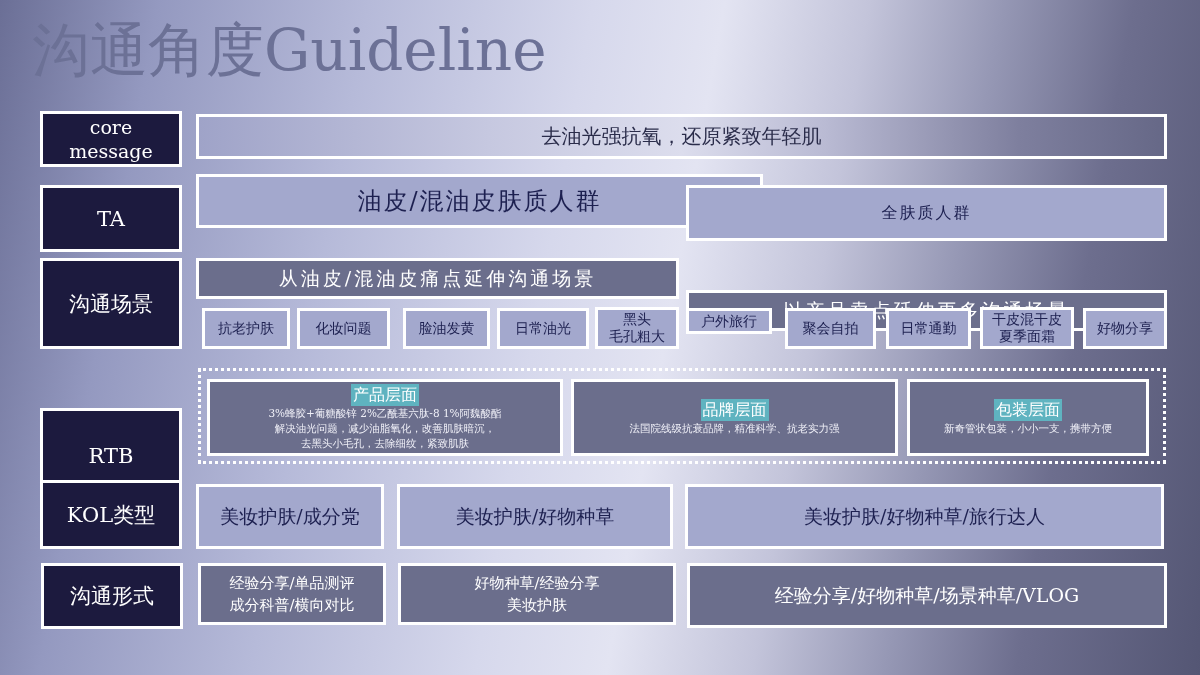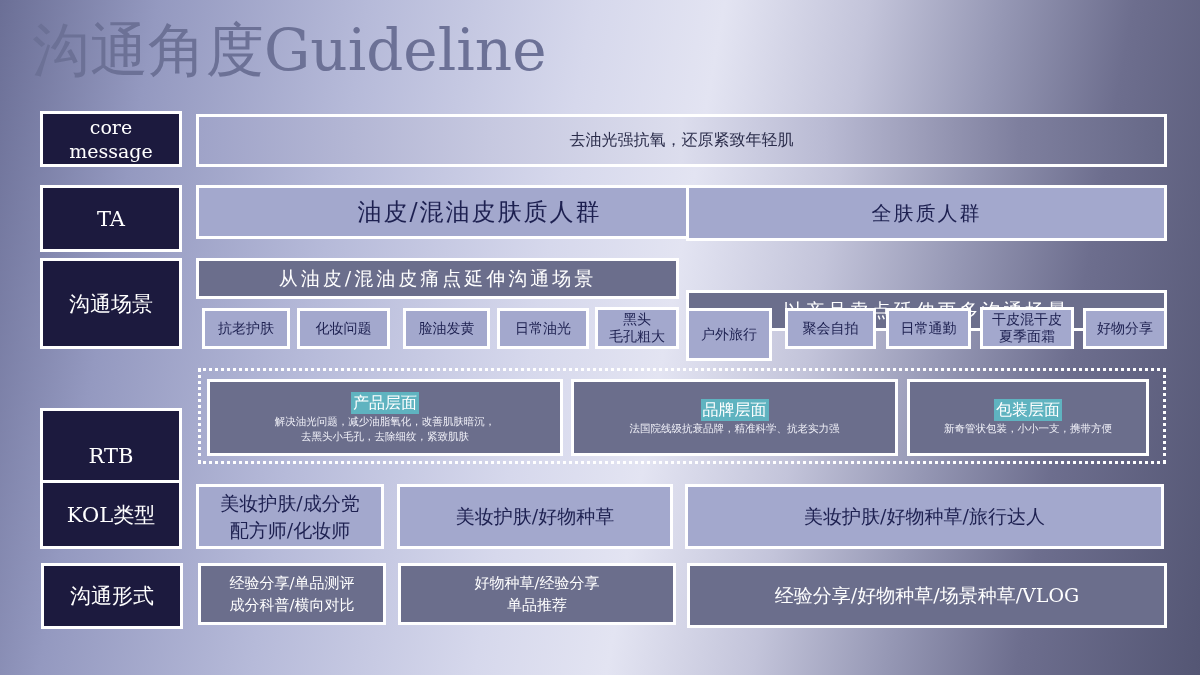--- a/index.html
+++ b/index.html
@@ -51,31 +51,31 @@
   </style>
 </head>
 <body>
 
 <div class="title">沟通角度Guideline</div>
 
 <div class="box label" style="left:40px; top:111px; width:142px; height:56px; flex-direction:column; font-size:19px; line-height:24px;">
   <span>core</span>
   <span>message</span>
 </div>
-<div class="box core" style="left:196px; top:114px; width:971px; height:53px; font-size:16px;">
+<div class="box core" style="left:196px; top:114px; width:971px; height:45px; font-size:20px;">
   <span>去油光强抗氧，还原紧致年轻肌</span>
 </div>
 
 <div class="box label" style="left:40px; top:185px; width:142px; height:67px;">
   <span>TA</span>
 </div>
-<div class="box light" style="left:196px; top:185px; width:567px; height:54px; font-size:24px; letter-spacing:2px;">
+<div class="box light" style="left:196px; top:174px; width:567px; height:54px; font-size:24px; letter-spacing:2px;">
   <span>油皮/混油皮肤质人群</span>
 </div>
-<div class="box light" style="left:686px; top:185px; width:481px; height:56px; font-size:20px; letter-spacing:2px;">
+<div class="box light" style="left:686px; top:185px; width:481px; height:56px; font-size:16px; letter-spacing:2px;">
   <span>全肤质人群</span>
 </div>
 
 <div class="box label" style="left:40px; top:258px; width:142px; height:91px;">
   <span>沟通场景</span>
 </div>
 <div class="box dark spaced" style="left:196px; top:258px; width:483px; height:41px; font-size:19px;">
   <span>从油皮/混油皮痛点延伸沟通场景</span>
 </div>
 <div class="box dark spaced" style="left:686px; top:258px; width:481px; height:41px; font-size:19px;margin-top:32px;">
@@ -92,21 +92,21 @@
   <span>脸油发黄</span>
 </div>
 <div class="box light small" style="left:497px; top:308px; width:92px; height:41px;">
   <span>日常油光</span>
 </div>
 <div class="box light small" style="left:595px; top:307px; width:84px; height:42px; flex-direction:column; line-height:17px;">
   <span>黑头</span>
   <span>毛孔粗大</span>
 </div>
 
-<div class="box light small" style="left:686px; top:308px; width:86px; height:53px;">
+<div class="box light small" style="left:686px; top:308px; width:86px; height:26px;">
   <span>户外旅行</span>
 </div>
 <div class="box light small" style="left:785px; top:308px; width:91px; height:41px;">
   <span>聚会自拍</span>
 </div>
 <div class="box light small" style="left:886px; top:308px; width:85px; height:41px;">
   <span>日常通勤</span>
 </div>
 <div class="box light small" style="left:980px; top:307px; width:94px; height:42px; flex-direction:column; line-height:17px;">
   <span>干皮混干皮</span>
@@ -116,52 +116,52 @@
   <span>好物分享</span>
 </div>
 
 <div class="box label" style="left:40px; top:367px; width:142px; height:95px;margin-top:41px;">
   <span>RTB</span>
 </div>
 <div class="dotted"></div>
 
 <div class="box dark rtb-box" style="left:207px; top:379px; width:356px; height:77px;">
   <span class="tag">产品层面</span>
+  <span class="rtb-text">3%蜂胶+葡糖酸锌 2%乙酰基六肽-8 1%阿魏酸酯</span>
   <span class="rtb-text">解决油光问题，减少油脂氧化，改善肌肤暗沉，</span>
   <span class="rtb-text">去黑头小毛孔，去除细纹，紧致肌肤</span>
 </div>
 <div class="box dark rtb-box" style="left:571px; top:379px; width:327px; height:77px;justify-content:center;">
   <span class="tag">品牌层面</span>
   <span class="rtb-text">法国院线级抗衰品牌，精准科学、抗老实力强</span>
 </div>
 <div class="box dark rtb-box" style="left:907px; top:379px; width:242px; height:77px;">
   <span class="tag">包装层面</span>
   <span class="rtb-text">新奇管状包装，小小一支，携带方便</span>
 </div>
 
 <div class="box label" style="left:40px; top:480px; width:142px; height:69px;">
   <span>KOL类型</span>
 </div>
 <div class="box light" style="left:196px; top:484px; width:188px; height:65px; flex-direction:column; font-size:19px; line-height:27px;text-align:center;">
   <span>美妆护肤/成分党</span>
-  <span>配方师/化妆师</span>
 </div>
 <div class="box light" style="left:397px; top:484px; width:276px; height:65px; font-size:19px;">
   <span>美妆护肤/好物种草</span>
 </div>
 <div class="box light" style="left:685px; top:484px; width:479px; height:65px; font-size:19px;">
   <span>美妆护肤/好物种草/旅行达人</span>
 </div>
 
 <div class="box label" style="left:41px; top:563px; width:142px; height:66px;">
   <span>沟通形式</span>
 </div>
 <div class="box dark" style="left:198px; top:563px; width:188px; height:62px; flex-direction:column; font-size:15px; line-height:22px;">
   <span>经验分享/单品测评</span>
   <span>成分科普/横向对比</span>
 </div>
 <div class="box dark" style="left:398px; top:563px; width:278px; height:62px; flex-direction:column; font-size:15px; line-height:22px;">
   <span>好物种草/经验分享</span>
-  <span>单品推荐</span>
+  <span>美妆护肤</span>
 </div>
 <div class="box dark" style="left:687px; top:563px; width:480px; height:65px; font-size:19px;">
   <span>经验分享/好物种草/场景种草/VLOG</span>
 </div>
 
 </body></html>

